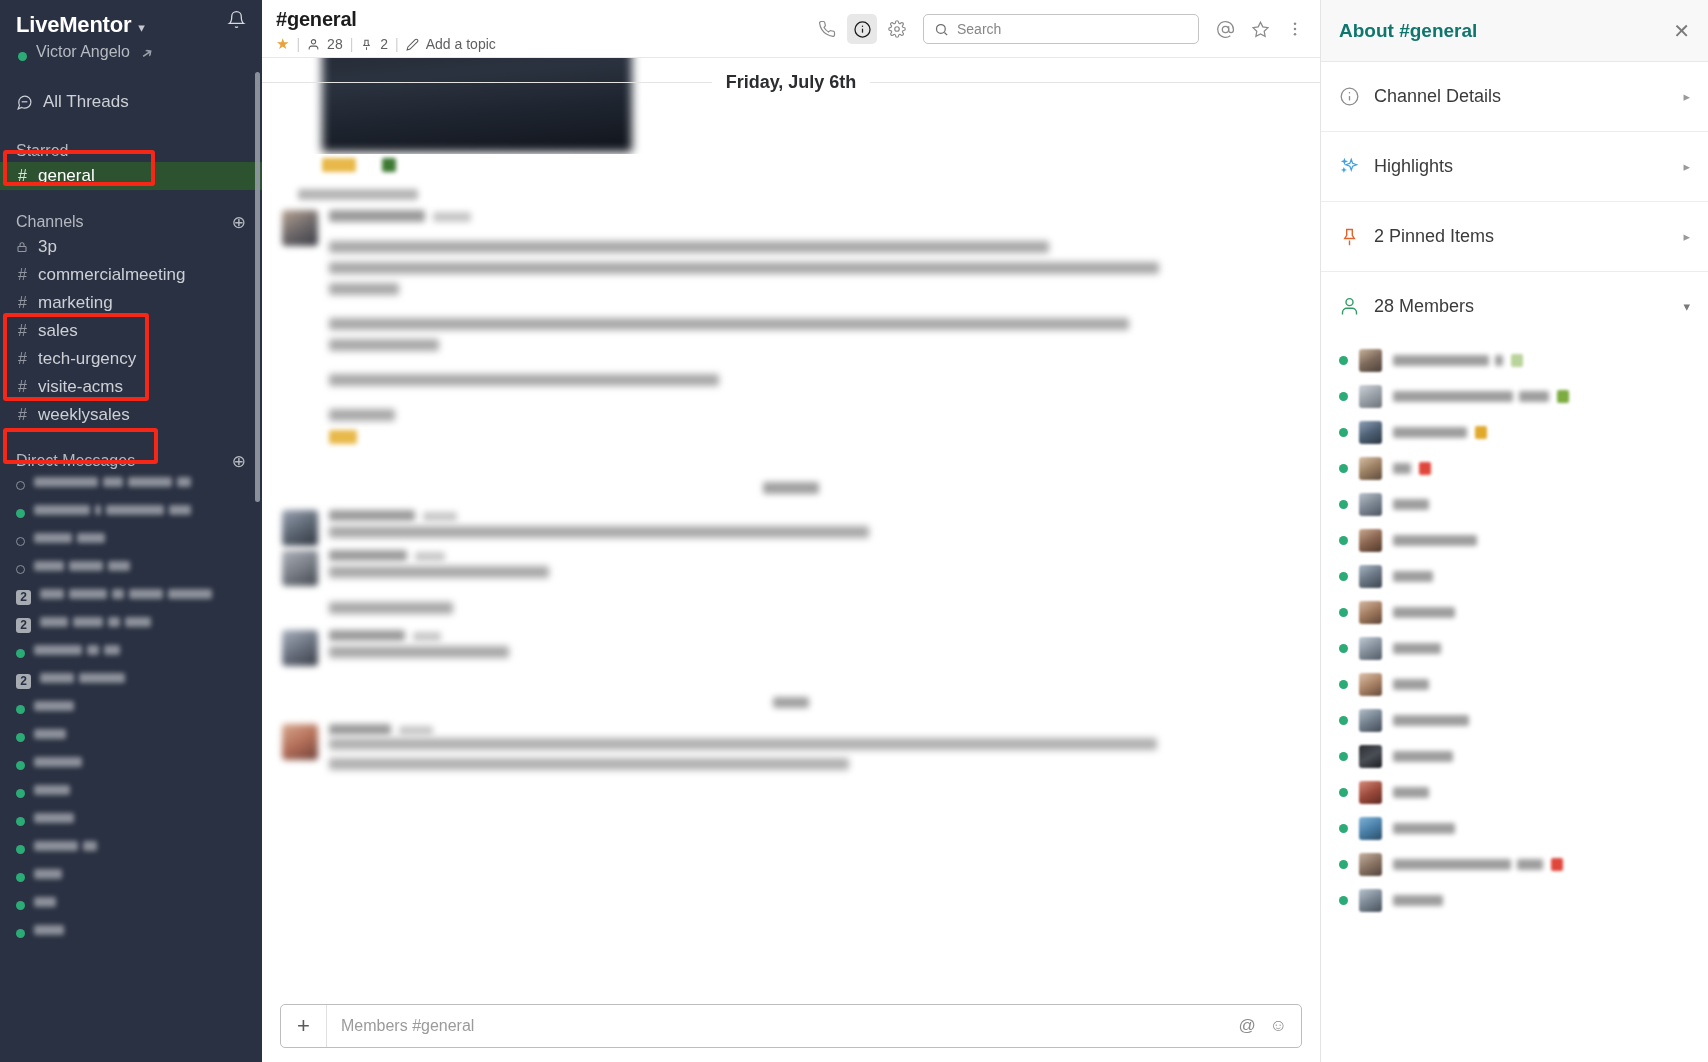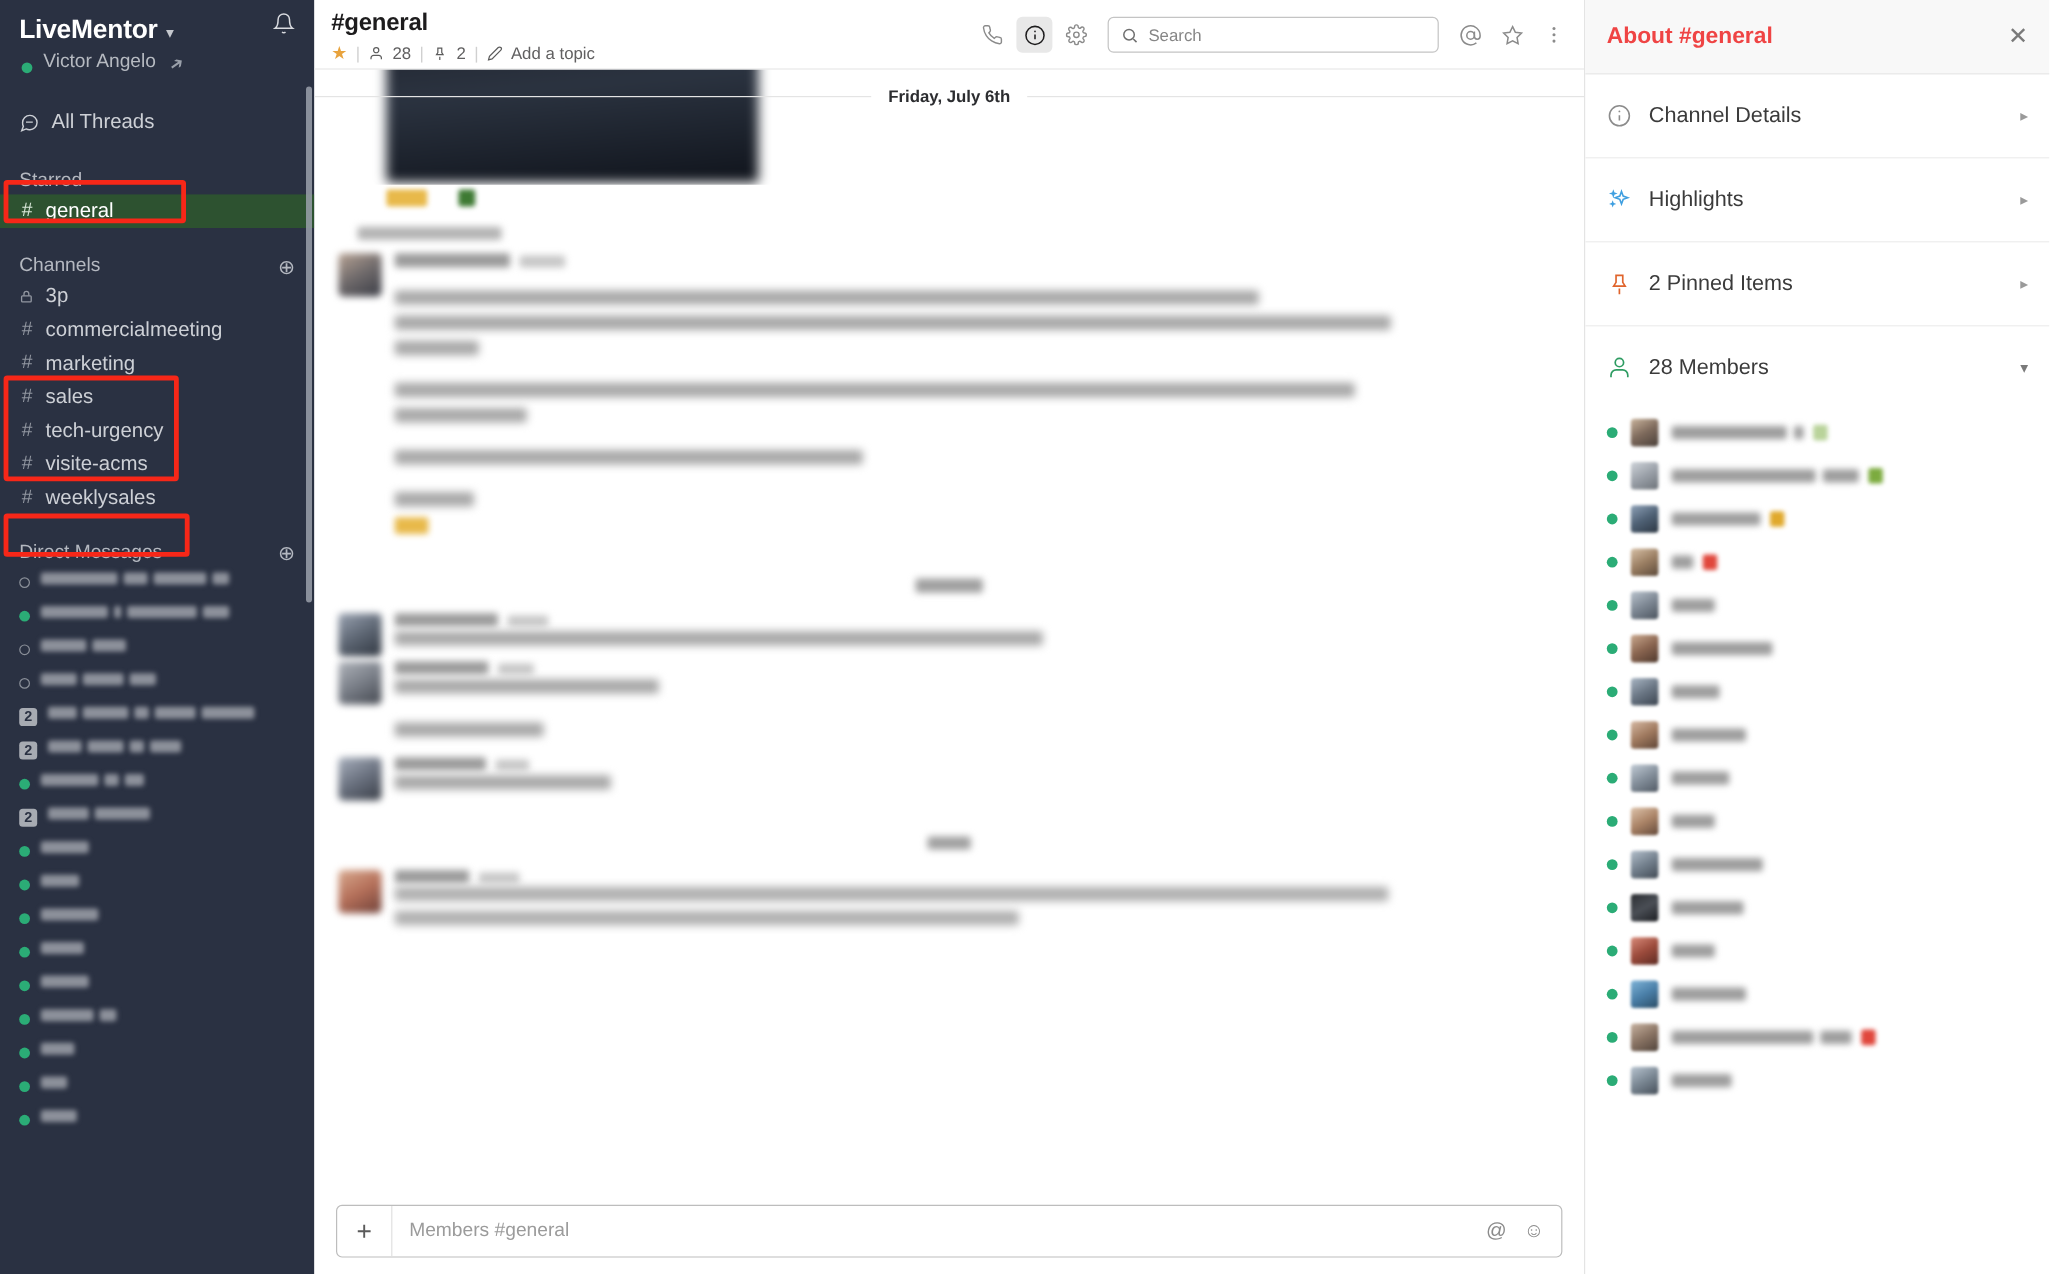--- a/index.html
+++ b/index.html
@@ -93,21 +93,21 @@
   .ic-btn.active { background:#e8e8e8; color:#1d1c1d; }
   .search-box {
     width:276px; height:30px; border:1px solid #c4c4c4; border-radius:5px;
     display:flex; align-items:center; gap:8px; padding:0 10px; margin:0 6px;
     color:#868686; font-size:14px;
   }
 
   .msgs { flex:1 1 auto; position:relative; overflow:hidden; }
   .date-div { display:flex; align-items:center; gap:0; padding:8px 0 4px 0; position:relative; }
   .date-line { flex:1 1 auto; height:1px; background:#e4e4e4; }
-  .date-pill { font-size:14px; font-weight:bold; color:#2c2d30; padding:0 14px; }
+  .date-pill { font-size:18px; font-weight:bold; color:#2c2d30; padding:0 14px; }
 
   .msg { display:flex; gap:11px; padding:6px 20px 2px 20px; }
   .av { width:36px; height:36px; border-radius:4px; flex:0 0 36px; background:#d6d6d6; overflow:hidden; }
   .msg-body { flex:1 1 auto; min-width:0; }
   .name-line { display:flex; align-items:baseline; gap:8px; margin-bottom:3px; }
 
   .composer-wrap { padding:10px 18px 14px 18px; }
   .composer {
     border:1px solid #bdbdbd; border-radius:5px; height:44px;
     display:flex; align-items:center; background:#fff;
@@ -121,21 +121,21 @@
 
   
   .rpanel {
     width:388px; flex:0 0 388px; border-left:1px solid #e4e4e4;
     display:flex; flex-direction:column; background:#fff; overflow:hidden;
   }
   .rp-head {
     height:62px; flex:0 0 62px; background:#f8f8f8; border-bottom:1px solid #e8e8e8;
     display:flex; align-items:center; padding:0 18px; position:relative;
   }
-  .rp-title { font-size:19px; font-weight:bold; color:#ef4444; }
+  .rp-title { font-size:19px; font-weight:bold; color:#0f766e; }
   .rp-close { margin-left:auto; font-size:20px; color:#7a7a7a; line-height:1; }
   .rp-row {
     display:flex; align-items:center; gap:14px; padding:0 18px;
     height:70px; border-bottom:1px solid #ededed; font-size:18px; color:#3b3b3b;
     position:relative;
   }
   .rp-row .arrow { margin-left:auto; color:#9a9a9a; font-size:13px; }
   .mem-head { display:flex; align-items:center; gap:14px; padding:0 18px; height:68px; font-size:18px; color:#3b3b3b; }
   .mem-list { flex:1 1 auto; overflow:hidden; padding-top:2px; }
   .mem-row { display:flex; align-items:center; gap:11px; padding:0 18px; height:36px; }

